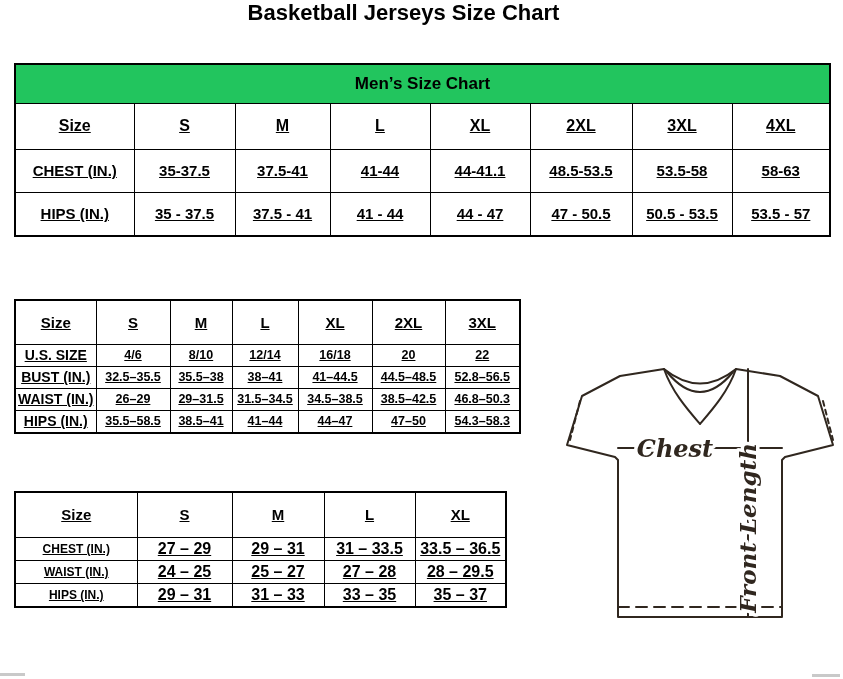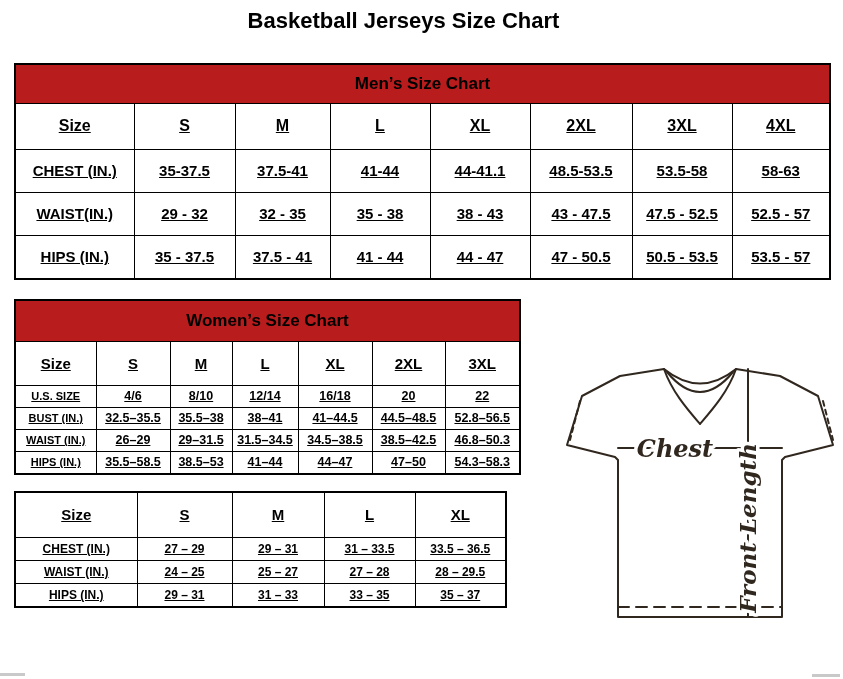--- a/index.html
+++ b/index.html
@@ -2,51 +2,51 @@
 <html><head>
 <meta charset="utf-8">
 <style>
   html,body { margin:0; padding:0; }
   body {
     width:843px; height:679px; position:relative; overflow:hidden;
     background:#ffffff; color:#000;
     font-family:"Liberation Sans", sans-serif;
   }
   .page-title {
-    position:absolute; top:8px; left:0; width:807px;
+    position:absolute; top:0; left:0; width:807px;
     text-align:center; font-size:22px; font-weight:bold; letter-spacing:0;
   }
   .chart { position:absolute; border:2px solid #000; background:#fff; }
   .chart-title {
-    background:#b91c1c; border-bottom:1px solid #000;
+    background:#22c55e; border-bottom:1px solid #000;
     display:flex; align-items:center; justify-content:center;
     font-weight:bold; font-size:17px;
   }
   table { border-collapse:collapse; table-layout:fixed; width:100%; border:1px hidden;text-decoration:underline; }
   th, td {
     border:1px solid #000; text-align:center; vertical-align:middle;
     font-weight:bold; padding:0; overflow:hidden; white-space:nowrap;
   }
   
   .men { left:14px; top:63px; width:813px; }
   .men .chart-title { height:38px; }
   .men thead tr { height:45px; } .men thead th { font-size:16px; }
   .men tbody tr { height:43px; } .men tbody th, .men tbody td { font-size:15px; }
   
   .women { left:14px; top:299px; width:503px; }
   .women .chart-title { height:40px; }
   .women thead tr { height:43px; } .women thead th { font-size:15px; }
   .women tbody tr { height:22px; }
-  .women tbody th { font-size:11px; } .women tbody td { font-size:12.5px;margin-left:22px; }
+  .women tbody th { font-size:14px; } .women tbody td { font-size:12.5px;margin-left:22px; }
   
   .youth { left:14px; top:491px; width:489px; }
   .youth .chart-title { height:40px; }
   .youth thead tr { height:44px; } .youth thead th { font-size:15px; }
   .youth tbody tr { height:23px; }
-  .youth tbody th { font-size:12px; } .youth tbody td { font-size:12px; }
+  .youth tbody th { font-size:12px; } .youth tbody td { font-size:16px; }
   
   .jersey { position:absolute; left:560px; top:360px; width:283px; height:265px; }
   .jersey text {
     font-family:"DejaVu Serif","Liberation Serif",serif;
     font-weight:bold; font-style:italic;
   }
   
   .frag { position:absolute; background:#c9c9c9; }
   .frag-left  { left:0px;   top:673px; width:25px; height:3px; }
   .frag-right { left:812px; top:674px; width:28px; height:3px; }
@@ -86,45 +86,34 @@
           <th>CHEST (IN.)</th>
           <td>35-37.5</td>
           <td>37.5-41</td>
           <td>41-44</td>
           <td>44-41.1</td>
           <td>48.5-53.5</td>
           <td>53.5-58</td>
           <td>58-63</td>
         </tr>
         <tr>
-          <th>WAIST(IN.)</th>
-          <td>29 - 32</td>
-          <td>32 - 35</td>
-          <td>35 - 38</td>
-          <td>38 - 43</td>
-          <td>43 - 47.5</td>
-          <td>47.5 - 52.5</td>
-          <td>52.5 - 57</td>
-        </tr>
-        <tr>
           <th>HIPS (IN.)</th>
           <td>35 - 37.5</td>
           <td>37.5 - 41</td>
           <td>41 - 44</td>
           <td>44 - 47</td>
           <td>47 - 50.5</td>
           <td>50.5 - 53.5</td>
           <td>53.5 - 57</td>
         </tr>
       </tbody>
     </table>
 </section>
 
 <section class="chart women">
-  <div class="chart-title">Women’s Size Chart</div>
   <table>
       <colgroup>
         <col style="width: 80px;">
         <col style="width: 74px;">
         <col style="width: 62px;">
         <col style="width: 66px;">
         <col style="width: 74px;">
         <col style="width: 73px;">
         <col style="width: 74px;">
       </colgroup>
@@ -163,21 +152,21 @@
           <td>26–29</td>
           <td>29–31.5</td>
           <td>31.5–34.5</td>
           <td>34.5–38.5</td>
           <td>38.5–42.5</td>
           <td>46.8–50.3</td>
         </tr>
         <tr>
           <th>HIPS (IN.)</th>
           <td>35.5–58.5</td>
-          <td>38.5–53</td>
+          <td>38.5–41</td>
           <td>41–44</td>
           <td>44–47</td>
           <td>47–50</td>
           <td>54.3–58.3</td>
         </tr>
       </tbody>
     </table>
 </section>
 
 <section class="chart youth">

